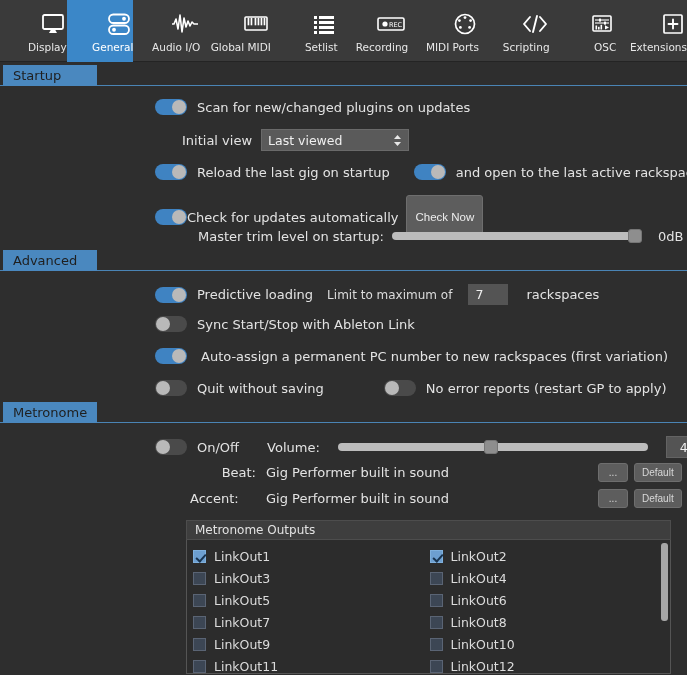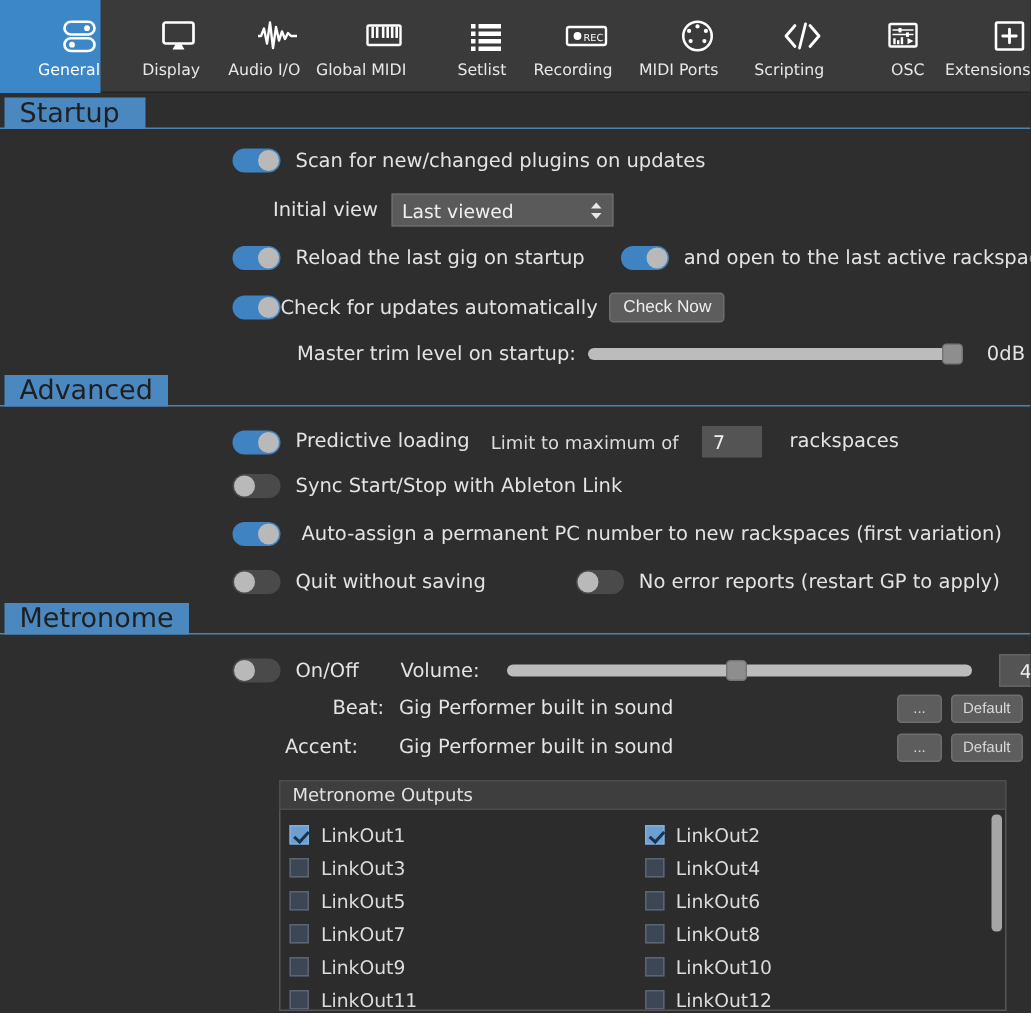--- a/index.html
+++ b/index.html
@@ -32,21 +32,21 @@
 
   
   .sec-head {
     position: absolute; left: 0; width: 687px; height: 21px;
     border-bottom: 1px solid #4a84b5; background: #2e2e2e;
   }
   .sec-tab {
     position: absolute; left: 3px; top: 0; height: 21px;
     min-width: 94px; padding: 0 10px;
     background: #4a88bf; color: #1f1f1f;
-    font-size: 18px; line-height: 21px; text-align: left;
+    font-size: 13px; line-height: 21px; text-align: left;
   }
 
   
   .row { position: absolute; display: flex; align-items: center; }
   .lbl { color: #e3e3e3; font-size: 13px; white-space: nowrap; }
   .lbl-sm { color: #dcdcdc; font-size: 12px; white-space: nowrap; }
 
   .toggle {
     width: 32px; height: 16px; border-radius: 8px; position: relative;
     background: #4a4a4a; flex: 0 0 auto; cursor: pointer;
@@ -66,21 +66,21 @@
     position: relative; cursor: pointer;
   }
   .select .val { flex: 1 1 auto; }
   .select .arrows {
     display: flex; flex-direction: column; align-items: center; gap: 2px;
     margin-left: 8px; color: #e8e8e8; line-height: 5px; font-size: 8px;
   }
 
   .btn {
     background: #5d5d5d; color: #ededed; border: 1px solid #6e6e6e;
-    border-radius: 3px; font-size: 11.5px; padding: 3px 8px;
+    border-radius: 3px; font-size: 11.5px; padding: 15px 8px;
     cursor: pointer; white-space: nowrap;
   }
   .btn-sm { font-size: 10px; padding: 3px 7px; color: #d8d8d8; }
 
   .numbox {
     background: #545454; color: #efefef; border: none;
     height: 21px; width: 40px; font-size: 12.5px;
     display: flex; align-items: center; padding-left: 7px; cursor: text;
   }
   .valbox {
@@ -133,40 +133,40 @@
     width: 7px; height: 78px; background: #a6a6a6; border-radius: 3px;
   }
 </style>
 </head>
 <body>
 
 <div class="app">
 
   <div class="toolbar">
 
+    <div class="tb-item">
+      <span class="tb-ico">
+        <svg width="28" height="26" viewBox="0 0 28 26">
+          <rect x="4" y="4" width="20" height="14" rx="1.5" fill="none" stroke="#fff" stroke-width="1.8"></rect>
+          <path d="M10 22 L18 22 L16 18.5 L12 18.5 Z" fill="#fff"></path>
+        </svg>
+      </span>
+      <span class="tb-label">Display</span>
+    </div>
+
     <div class="tb-item active">
       <span class="tb-ico">
         <svg width="28" height="26" viewBox="0 0 28 26">
           <rect x="4" y="3.5" width="20" height="8.5" rx="4.25" fill="none" stroke="#fff" stroke-width="1.8"></rect>
           <circle cx="19" cy="7.75" r="1.9" fill="#fff"></circle>
           <rect x="4" y="14.5" width="20" height="8.5" rx="4.25" fill="none" stroke="#fff" stroke-width="1.8"></rect>
           <circle cx="9" cy="18.75" r="1.9" fill="#fff"></circle>
         </svg>
       </span>
       <span class="tb-label">General</span>
-    </div>
-
-    <div class="tb-item">
-      <span class="tb-ico">
-        <svg width="28" height="26" viewBox="0 0 28 26">
-          <rect x="4" y="4" width="20" height="14" rx="1.5" fill="none" stroke="#fff" stroke-width="1.8"></rect>
-          <path d="M10 22 L18 22 L16 18.5 L12 18.5 Z" fill="#fff"></path>
-        </svg>
-      </span>
-      <span class="tb-label">Display</span>
     </div>
 
     <div class="tb-item">
       <span class="tb-ico">
         <svg width="30" height="26" viewBox="0 0 30 26">
           <polyline points="2,13 4,13 6,8 8,18 10,4 12,21 14,7 16,16 18,10 20,15 22,11 24,13 28,13" fill="none" stroke="#fff" stroke-width="1.6" stroke-linejoin="round"></polyline>
         </svg>
       </span>
       <span class="tb-label">Audio I/O</span>
     </div>

